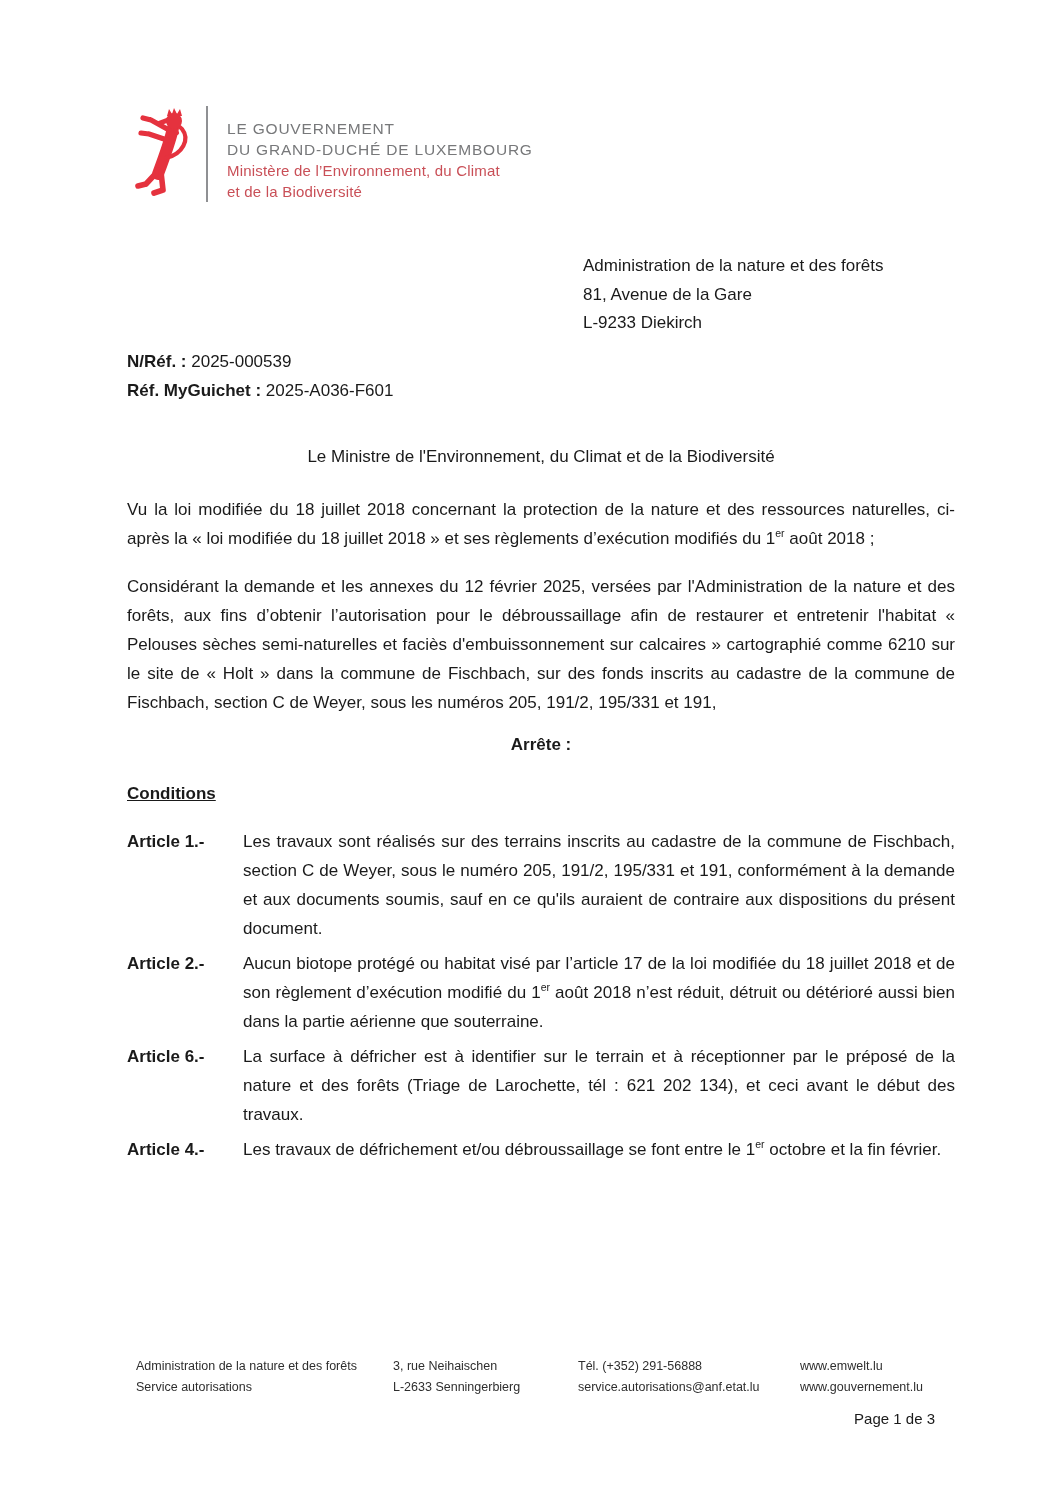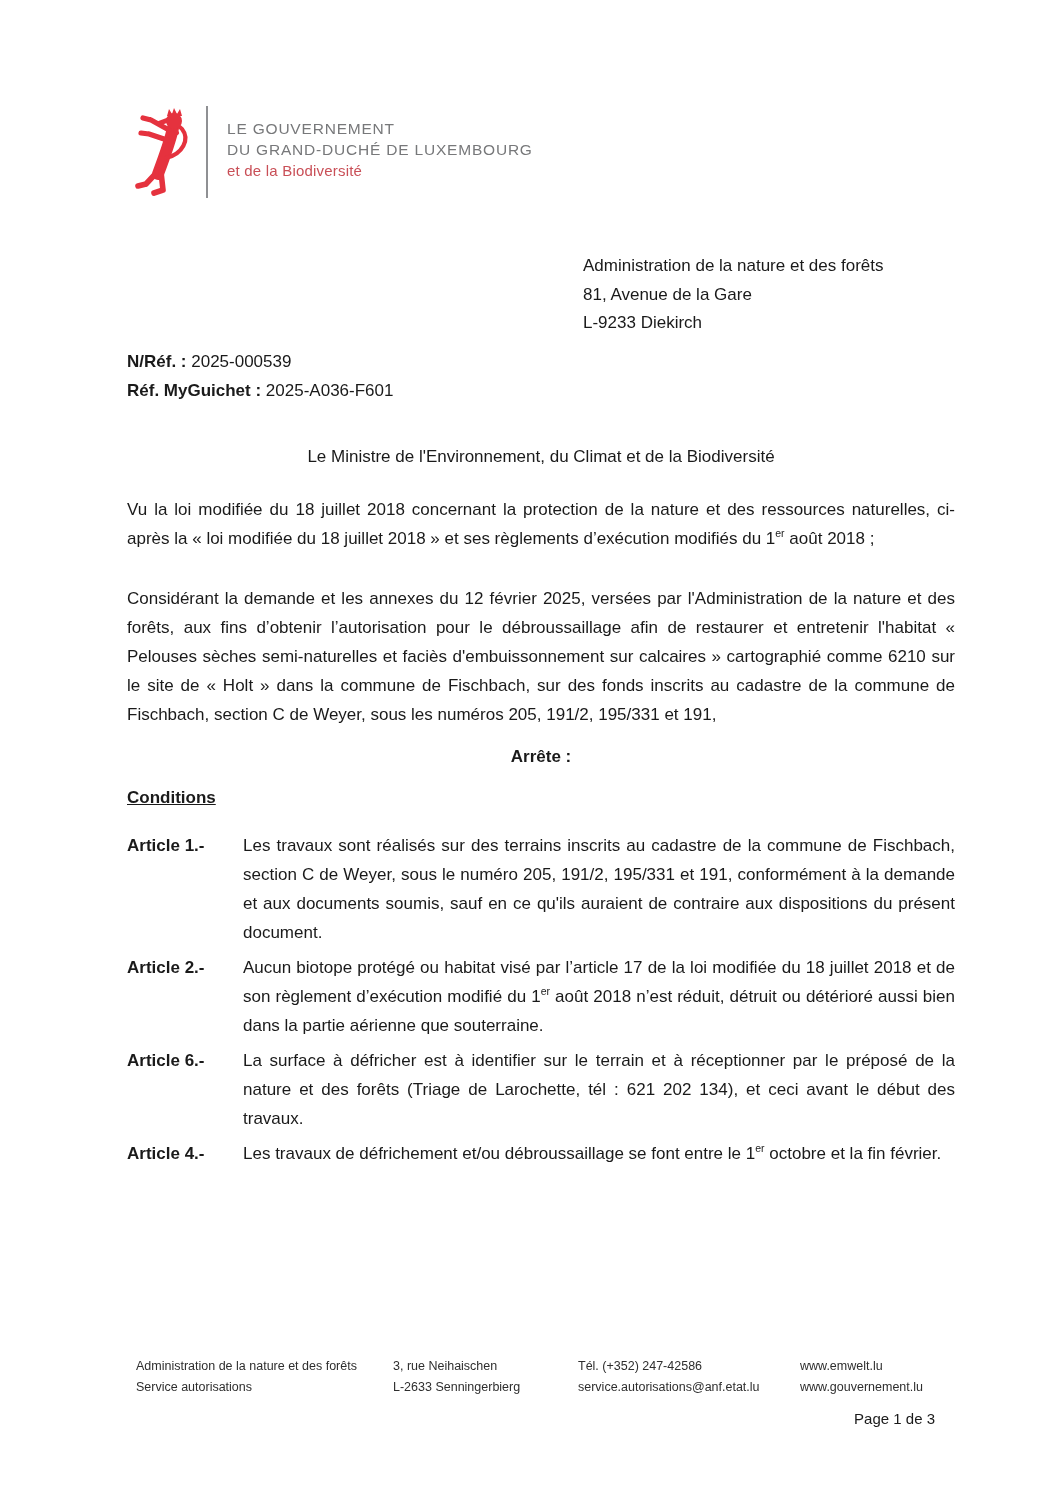--- a/index.html
+++ b/index.html
@@ -23,23 +23,23 @@
   
   .recipient { position:absolute; left:583px; top:252px; font-size:17px; line-height:28.5px; }
 
   
   .refs { position:absolute; left:127px; top:347px; font-size:17px; line-height:29px; }
   .b { font-weight:bold; }
 
   
   .content { position:absolute; left:127px; top:442px; width:828px; font-size:17px; line-height:29px; }
   .title { font-size:17px; font-weight:normal; text-align:center; margin:0 0 24px 0; }
-  p.vu          { margin:0 0 31px 0; text-align:justify; }
+  p.vu          { margin:0 0 19px 0; text-align:justify; }
   p.considerant { margin:0 0 13px 0; text-align:justify; }
-  p.arrete      { margin:0 0 12px 0; text-align:center; font-weight:bold; }
+  p.arrete      { margin:0 0 20px 0; text-align:center; font-weight:bold; }
   h2.conditions { font-size:17px; font-weight:bold; text-decoration:underline; margin:0 0 19px 0; }
   .article { display:flex; margin:0 0 6px 0; }
   .article-label { flex:0 0 116px; width:116px; font-weight:bold; }
   .article-text  { flex:1; text-align:justify; }
   sup { font-size:10.5px; line-height:0; }
 
   
   .footer { position:absolute; left:136px; top:1356px; right:100px; display:flex; font-size:12.5px; line-height:21px; color:#2e2e2e; }
   .fcol1 { width:257px; } .fcol2 { width:185px; } .fcol3 { width:222px; } .fcol4 { flex:1; }
   .pagenum { position:absolute; top:1410px; right:123px; font-size:15px; color:#1a1a1a;text-align:center; }
@@ -62,20 +62,21 @@
       </g>
       <g fill="#e5323e">
         <circle cx="41" cy="15" r="8"></circle>
         <path d="M34 10 L36 3 L39 8 L41 2 L44 8 L47 3 L49 10 Z"></path>
       </g>
     </svg>
     <div class="logo-divider"></div>
     <div class="logo-text">
       <div class="logo-gray">LE GOUVERNEMENT</div>
       <div class="logo-gray">DU GRAND-DUCHÉ DE LUXEMBOURG</div>
+      <div class="logo-red">Ministère de l’Environnement, du Climat</div>
       <div class="logo-red">et de la Biodiversité</div>
     </div>
   </header>
 
   <section class="recipient">
     <div>Administration de la nature et des forêts</div>
     <div>81, Avenue de la Gare</div>
     <div>L-9233 Diekirch</div>
   </section>
 
@@ -125,21 +126,21 @@
   <footer class="footer">
     <div class="fcol1">
       <div>Administration de la nature et des forêts</div>
       <div>Service autorisations</div>
     </div>
     <div class="fcol2">
       <div>3, rue Neihaischen</div>
       <div>L-2633 Senningerbierg</div>
     </div>
     <div class="fcol3">
-      <div>Tél. (+352) 247-42586</div>
+      <div>Tél. (+352) 291-56888</div>
       <div>service.autorisations@anf.etat.lu</div>
     </div>
     <div class="fcol4">
       <div>www.emwelt.lu</div>
       <div>www.gouvernement.lu</div>
     </div>
   </footer>
 
   <div class="pagenum">Page 1 de 3</div>
 

